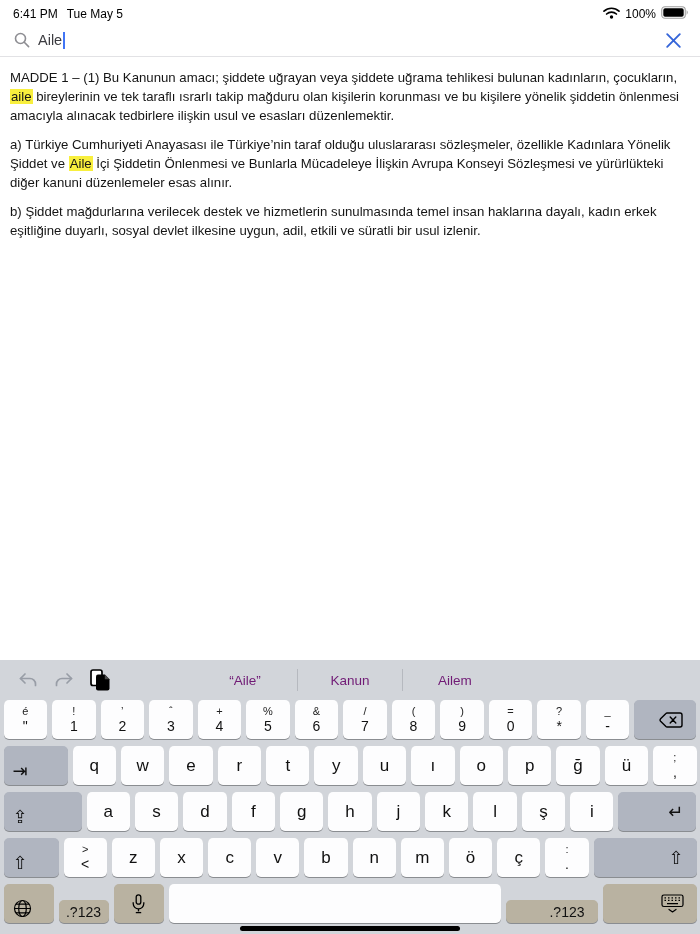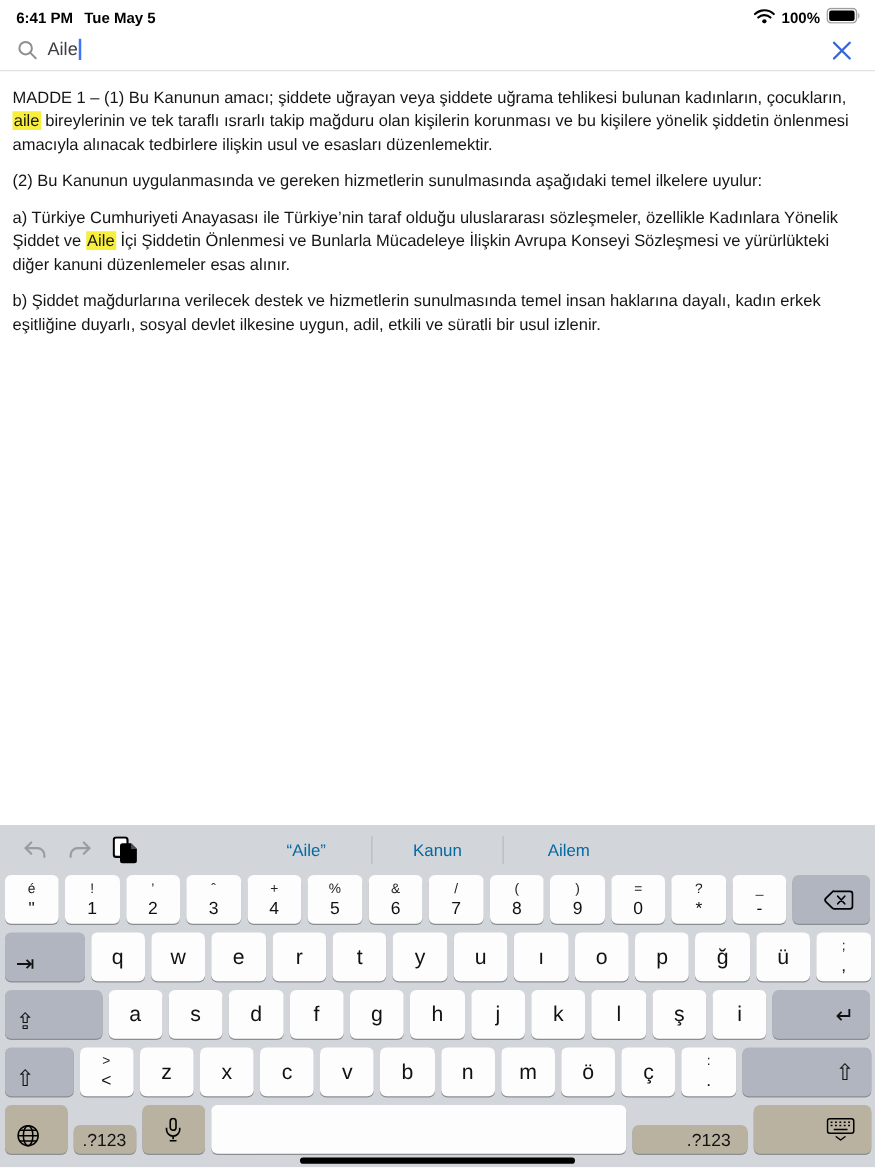--- a/index.html
+++ b/index.html
@@ -1,21 +1,21 @@
 <!DOCTYPE html>
 <html style="--highlight: #f8ef3d; --cursor-blue: #4175f5; --kb-bg: #d2d5da; --key-white: #fdfdfe; --key-fn: #b0b5c0; --key-tan: #b9b2a1;"><head>
 <meta charset="utf-8">
 <style>
   * { margin:0; padding:0; box-sizing:border-box; }
   html,body { background:#fff; }
   body { font-family:"Liberation Sans", sans-serif; }
   .screen { position:relative; width:700px; height:934px; background:#fff; overflow:hidden; margin:0 auto; }
 
   
-  .status-bar { display:flex; justify-content:space-between; align-items:center; height:24px; padding:4px 11px 0 13px; font-size:12px; font-weight:bold; color:#000; }
+  .status-bar { display:flex; justify-content:space-between; align-items:center; height:24px; padding:4px 11px 0 13px; font-size:12px; font-weight:normal; color:#000; }
   .status-left { display:flex; gap:9px; align-items:baseline; }
   .status-right { display:flex; gap:5px; align-items:center; }
 
   
   .search-bar { display:flex; align-items:center; height:33px; padding:0 18px 0 14px; border-bottom:1px solid #e2e2e5; }
   .search-icon { display:flex; align-items:center; }
   .search-text { margin-left:8px; font-size:14.5px; color:#3c3c41; }
   .caret { display:inline-block; width:2px; height:17px; background:var(--cursor-blue,#4175f5); margin-left:1px; vertical-align:middle; }
   .close-btn { margin-left:auto; display:flex; align-items:center; cursor:pointer; }
 
@@ -24,21 +24,21 @@
   .doc h1 { font-size:13.2px; line-height:19px; font-weight:bold; margin:0 0 10px; }
   .doc p { margin:0 0 10px; }
   .doc mark { background:var(--highlight,#f8ef3d); color:inherit; padding:0 1px; }
 
   
   .keyboard { position:absolute; left:0; right:0; top:660px; height:274px; background:var(--kb-bg,#d2d5da); }
   .suggest-bar { position:relative; height:40px; display:flex; align-items:center; }
   .edit-icons { display:flex; align-items:center; gap:16px; padding-left:18px; }
   .edit-icons .ebtn { display:flex; align-items:center; cursor:pointer; }
   .suggestions { position:absolute; left:50%; top:0; height:100%; transform:translateX(-50%); display:flex; align-items:center; }
-  .sugg-cell { width:104px; text-align:center; font-size:13.5px; color:#0369a1; cursor:pointer; }
+  .sugg-cell { width:104px; text-align:center; font-size:13.5px; color:#701a75; cursor:pointer; }
   .sugg-div { width:1px; height:22px; background:#b6b9bf; }
 
   .kb-rows { padding:0 1px; }
   .kb-row { display:flex; height:39px; margin-bottom:7px; }
   .key { flex:1 1 0; margin:0 2.5px; background:var(--key-white,#fdfdfe); border-radius:5px;
          box-shadow:0 1px 0 #8a8d91; display:flex; align-items:center; justify-content:center;
          font-size:17px; color:#111; cursor:pointer; user-select:none; }
   .key.fn  { background:var(--key-fn,#b0b5c0); }
   .key.tan { background:var(--key-tan,#b9b2a1); }
   .key .glyph { font-size:18px; line-height:1; }
@@ -104,21 +104,20 @@
     <span class="close-btn">
       <svg width="17" height="17" viewBox="0 0 17 17" fill="none" stroke="#3565d9" stroke-width="1.9" stroke-linecap="round">
         <path d="M2.2 2.2 L14.8 14.8 M14.8 2.2 L2.2 14.8"></path>
       </svg>
     </span>
   </div>
 
   <div class="doc">
     <div id="doc-paragraphs">
         <p><span>MADDE 1 – (1) Bu Kanunun amacı; şiddete uğrayan veya şiddete uğrama tehlikesi bulunan kadınların, çocukların, </span><mark>aile</mark><span> bireylerinin ve tek taraflı ısrarlı takip mağduru olan kişilerin korunması ve bu kişilere yönelik şiddetin önlenmesi amacıyla alınacak tedbirlere ilişkin usul ve esasları düzenlemektir.</span></p>
-        <p><span>(2) Bu Kanunun uygulanmasında ve gereken hizmetlerin sunulmasında aşağıdaki temel ilkelere uyulur:</span></p>
         <p><span>a) Türkiye Cumhuriyeti Anayasası ile Türkiye’nin taraf olduğu uluslararası sözleşmeler, özellikle Kadınlara Yönelik Şiddet ve </span><mark>Aile</mark><span> İçi Şiddetin Önlenmesi ve Bunlarla Mücadeleye İlişkin Avrupa Konseyi Sözleşmesi ve yürürlükteki diğer kanuni düzenlemeler esas alınır.</span></p>
         <p><span>b) Şiddet mağdurlarına verilecek destek ve hizmetlerin sunulmasında temel insan haklarına dayalı, kadın erkek eşitliğine duyarlı, sosyal devlet ilkesine uygun, adil, etkili ve süratli bir usul izlenir.</span></p>
       </div>
   </div>
 
   <div class="keyboard">
     <div class="suggest-bar">
       <div class="edit-icons">
         <span class="ebtn">
           <svg width="20" height="17" viewBox="0 0 20 17" fill="none" stroke="#989da6" stroke-width="1.7" stroke-linecap="round" stroke-linejoin="round">

